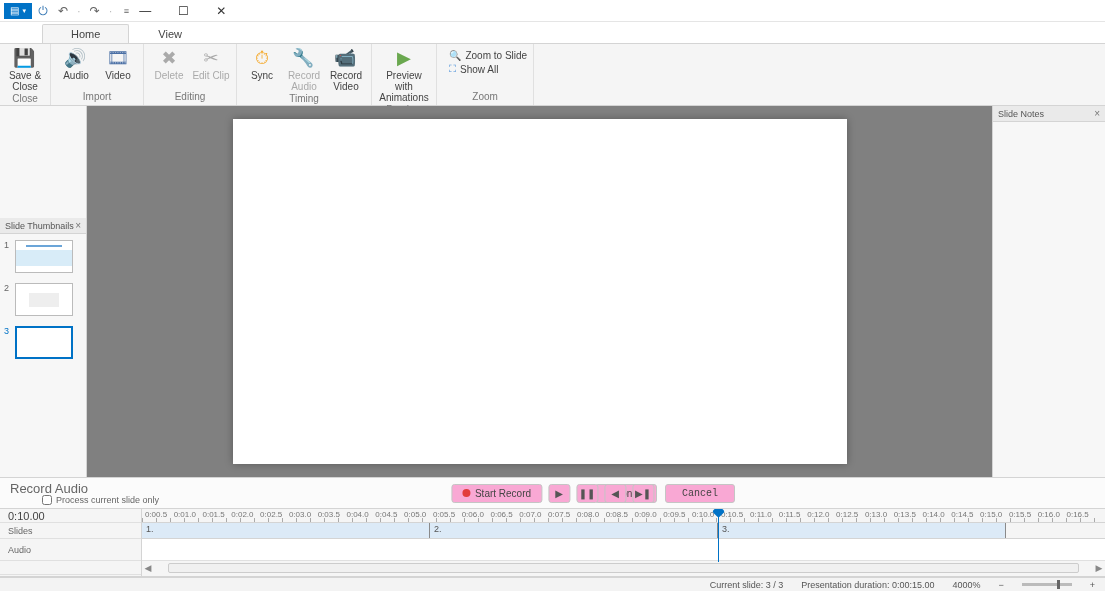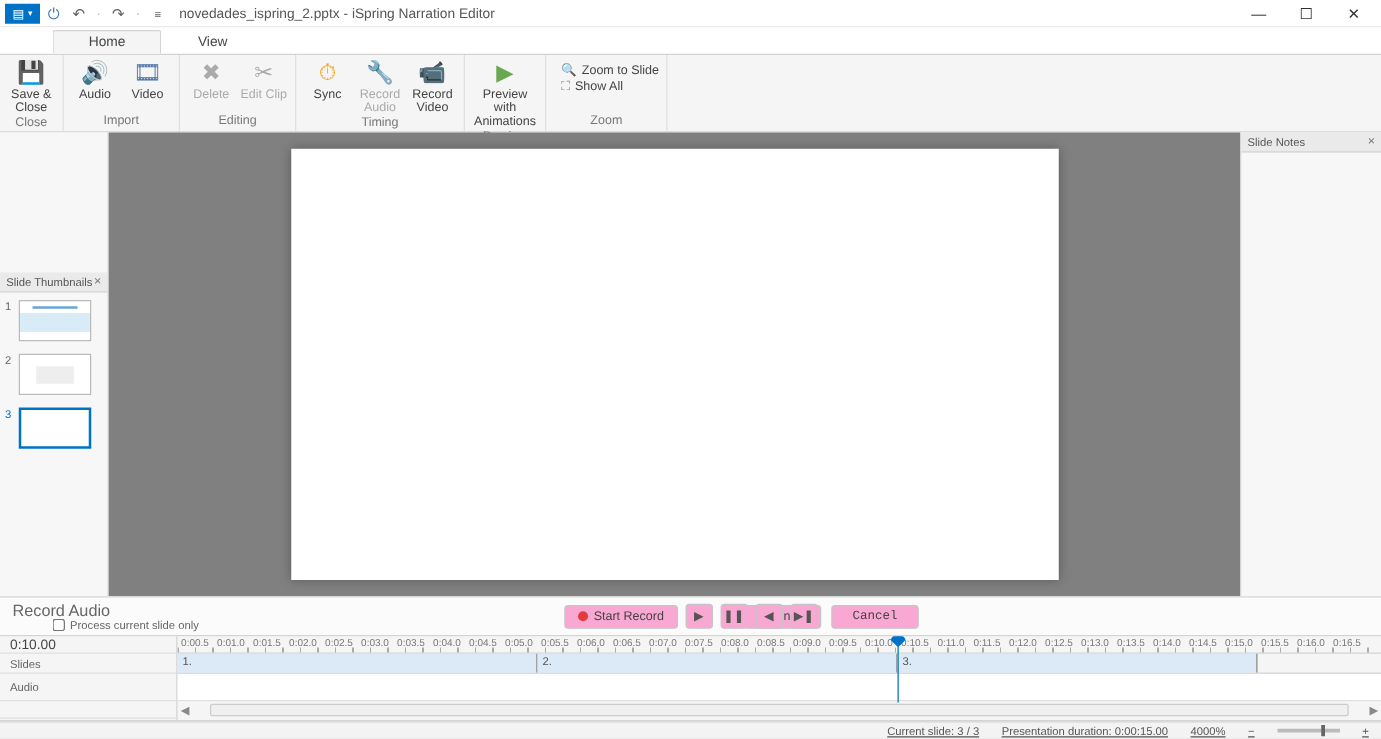--- a/index.html
+++ b/index.html
@@ -81,38 +81,37 @@
 .tl-slides-row { height: 16px; border-bottom: 1px solid #d4d4d4; display: flex; position:relative; }
 .tl-slide-seg { background: #dceaf7; border-right: 1px solid #8a8a8a; font-size: 9px; color: #555; padding: 1px 4px; }
 .tl-audio-row { height: 22px; border-bottom: 1px solid #e0e0e0; background: #fff; }
 .tl-scroll { height: 14px; display:flex; align-items:center;}
 .tl-scroll .bar{flex:1;height:10px;border:1px solid #ccc;background:#f0f0f0;margin:0 14px;border-radius:2px;}
 .tl-scroll .ar{width:12px;text-align:center;color:#888;font-size:9px;}
 .playhead { position: absolute; top: 0; bottom: 14px; width: 1px; background: #0072c6; left: 576px; }
 .playhead::before { content:""; position:absolute; top:-2px; left:-4px; width:9px; height:9px; background:#0072c6; border-radius:2px; transform:rotate(45deg);}
 
 
-.statusbar { height: 14px; background: #f3f3f3; border-top: 1px solid #d4d4d4; display: flex; align-items: center; justify-content: flex-end; gap: 18px; padding: 0 10px; font-size: 9px; color: #555; text-decoration: underline; }
+.statusbar { height: 14px; background: #f3f3f3; border-top: 1px solid #d4d4d4; display: flex; align-items: center; justify-content: flex-end; gap: 18px; padding: 0 10px; font-size: 9px; color: #555; }
 .zoom-slider { width: 50px; height: 3px; background: #bbb; position: relative; }
 .zoom-slider::after{content:"";position:absolute;right:12px;top:-3px;width:3px;height:9px;background:#666;}
 </style>
 </head>
 <body>
 
 <div class="titlebar">
   <div class="titlebar-left">
     <span class="titlebar-menu">▤<span class="arrow">▾</span></span>
     <span class="qat-icon power">⏻</span>
     <span class="qat-icon">↶</span>
     <span class="qat-sep">·</span>
     <span class="qat-icon">↷</span>
     <span class="qat-sep">·</span>
     <span class="qat-icon" style="font-size:9px;">≡</span>
   </div>
-  <div class="title-text">novedades_ispring_2.pptx - iSpring Narration Editor</div>
   <div class="win-controls">
     <span>—</span>
     <span>☐</span>
     <span>✕</span>
   </div>
 </div>
 
 <div class="tabs">
   <div class="tab active">Home</div>
   <div class="tab">View</div>

